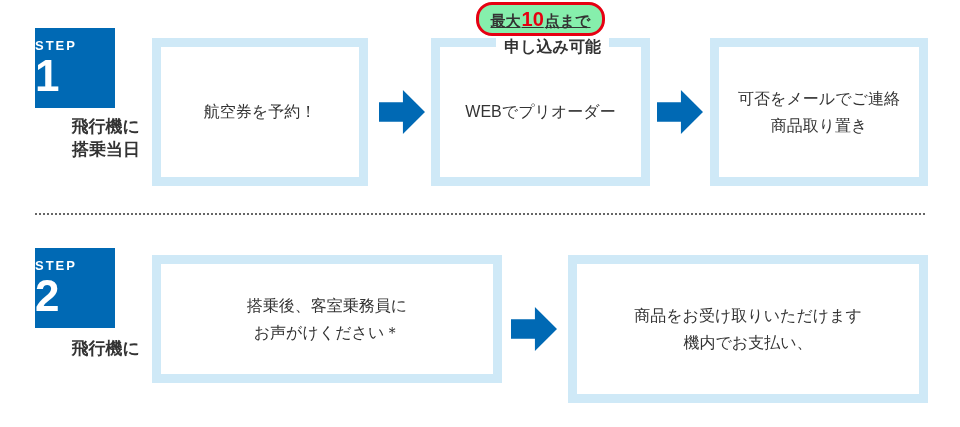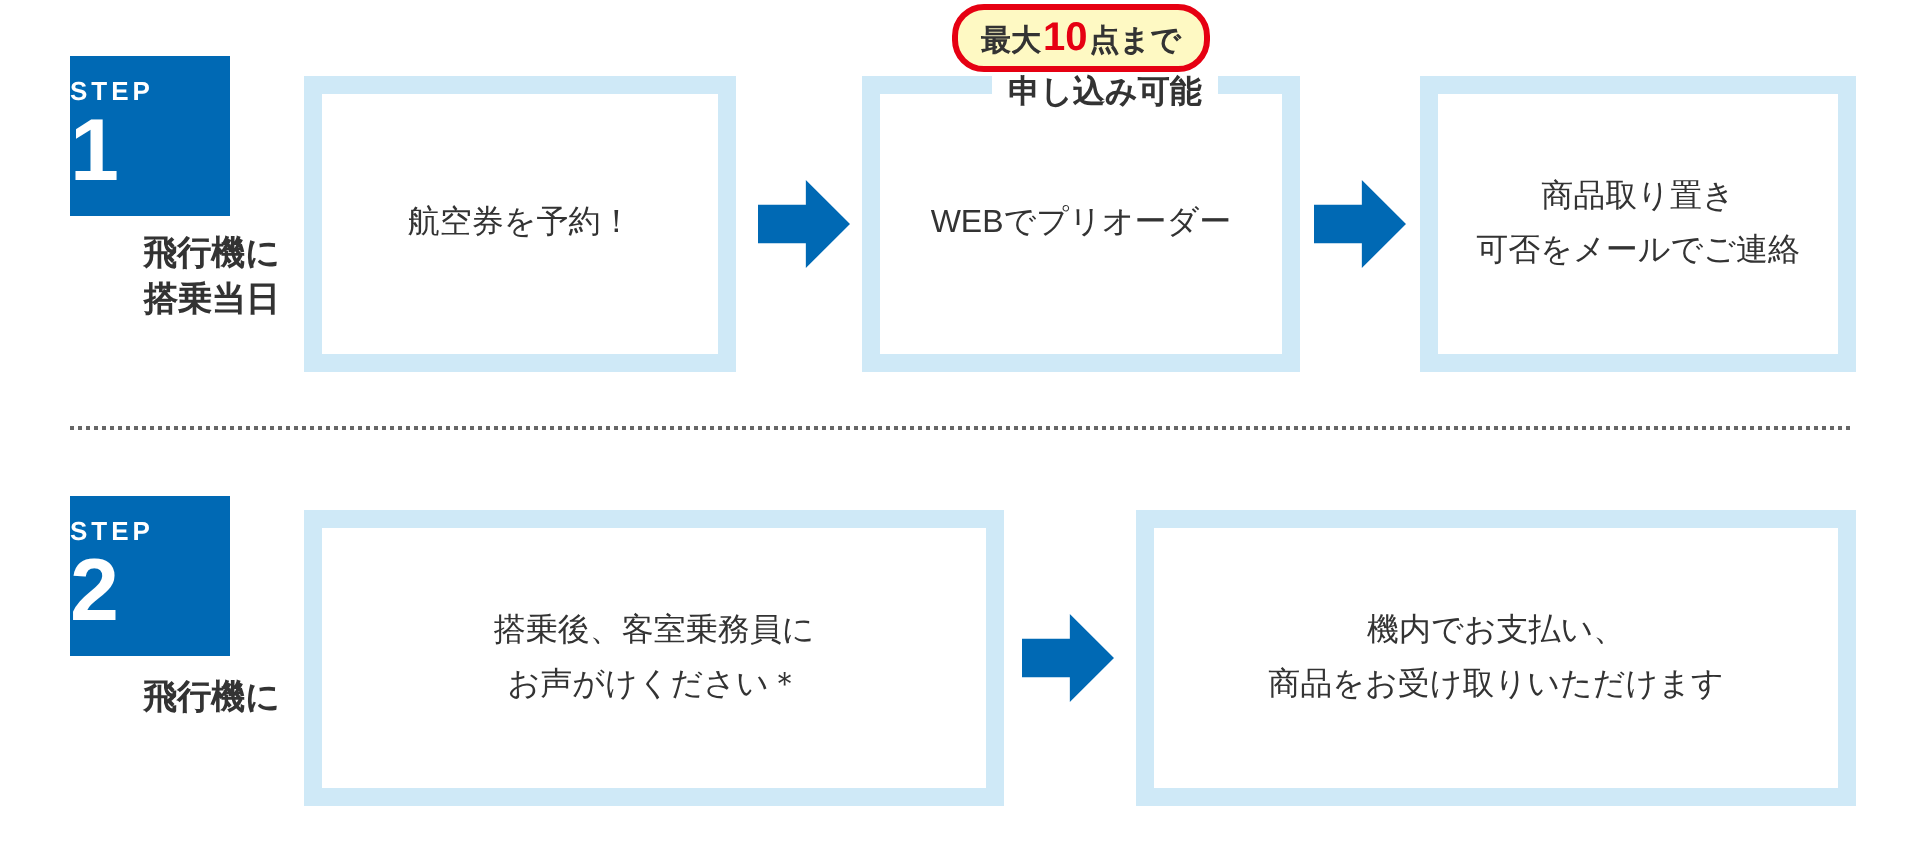--- a/index.html
+++ b/index.html
@@ -30,23 +30,23 @@
 
   
   .arrow{position:absolute;width:46px;height:44px;background:var(--blue);
          clip-path:polygon(0% 28%,52% 28%,52% 0%,100% 50%,52% 100%,52% 72%,0% 72%);}
 
   
   .separator{position:absolute;height:0;border-top:2px dotted #666;}
 
   
   .bubble{position:absolute;text-align:center;z-index:3;}
-  .bubble-capsule{display:inline-block;background:#fef9c3;border:3px solid var(--red);
+  .bubble-capsule{display:inline-block;background:#86efac;border:3px solid var(--red);
                   border-radius:16px;padding:1px 12px;font-weight:bold;
-                  font-size:15px;line-height:1.3;color:var(--text);}
+                  font-size:15px;line-height:1.3;color:var(--text);text-decoration:underline;}
   .bubble-capsule .b-num{color:var(--red);font-size:20px;font-weight:bold;padding:0 1px;}
   .bubble-line2{display:inline-block;background:#fff;font-weight:bold;font-size:16px;
                 padding:0 8px;margin-top:1px;color:var(--text);line-height:1.2;margin-left:24px;}
 </style>
 </head>
 <body>
 
 <div class="canvas">
 
   <div class="badge" style="left:35px;top:28px;">
@@ -72,39 +72,39 @@
     <div class="bubble-line2">申し込み可能</div>
   </div>
 
   <div class="flow-box" style="left:431px;top:38px;width:219px;height:148px;">
     <div class="box-line">WEBでプリオーダー</div>
   </div>
 
   <div class="arrow" style="left:657px;top:90px;"></div>
 
   <div class="flow-box" style="left:710px;top:38px;width:218px;height:148px;">
+    <div class="box-line">可否をメールでご連絡</div>
     <div class="box-line">商品取り置き</div>
-    <div class="box-line">可否をメールでご連絡</div>
   </div>
 
   <div class="separator" style="left:35px;top:213px;width:890px;"></div>
 
   <div class="badge" style="left:35px;top:248px;">
     <span class="badge-step">STEP</span>
     <span class="badge-num">2</span>
   </div>
   <div class="side-label" style="left:10px;top:338px;">
     <div>飛行機に</div>
   </div>
 
-  <div class="flow-box" style="left:152px;top:255px;width:350px;height:148px;">
+  <div class="flow-box" style="left:152px;top:255px;width:350px;height:128px;">
     <div class="box-line">搭乗後、客室乗務員に</div>
     <div class="box-line">お声がけください＊</div>
   </div>
 
   <div class="arrow" style="left:511px;top:307px;"></div>
 
   <div class="flow-box" style="left:568px;top:255px;width:360px;height:148px;">
+    <div class="box-line">商品をお受け取りいただけます</div>
     <div class="box-line">機内でお支払い、</div>
-    <div class="box-line">商品をお受け取りいただけます</div>
   </div>
 
 </div>
 
 </body></html>

